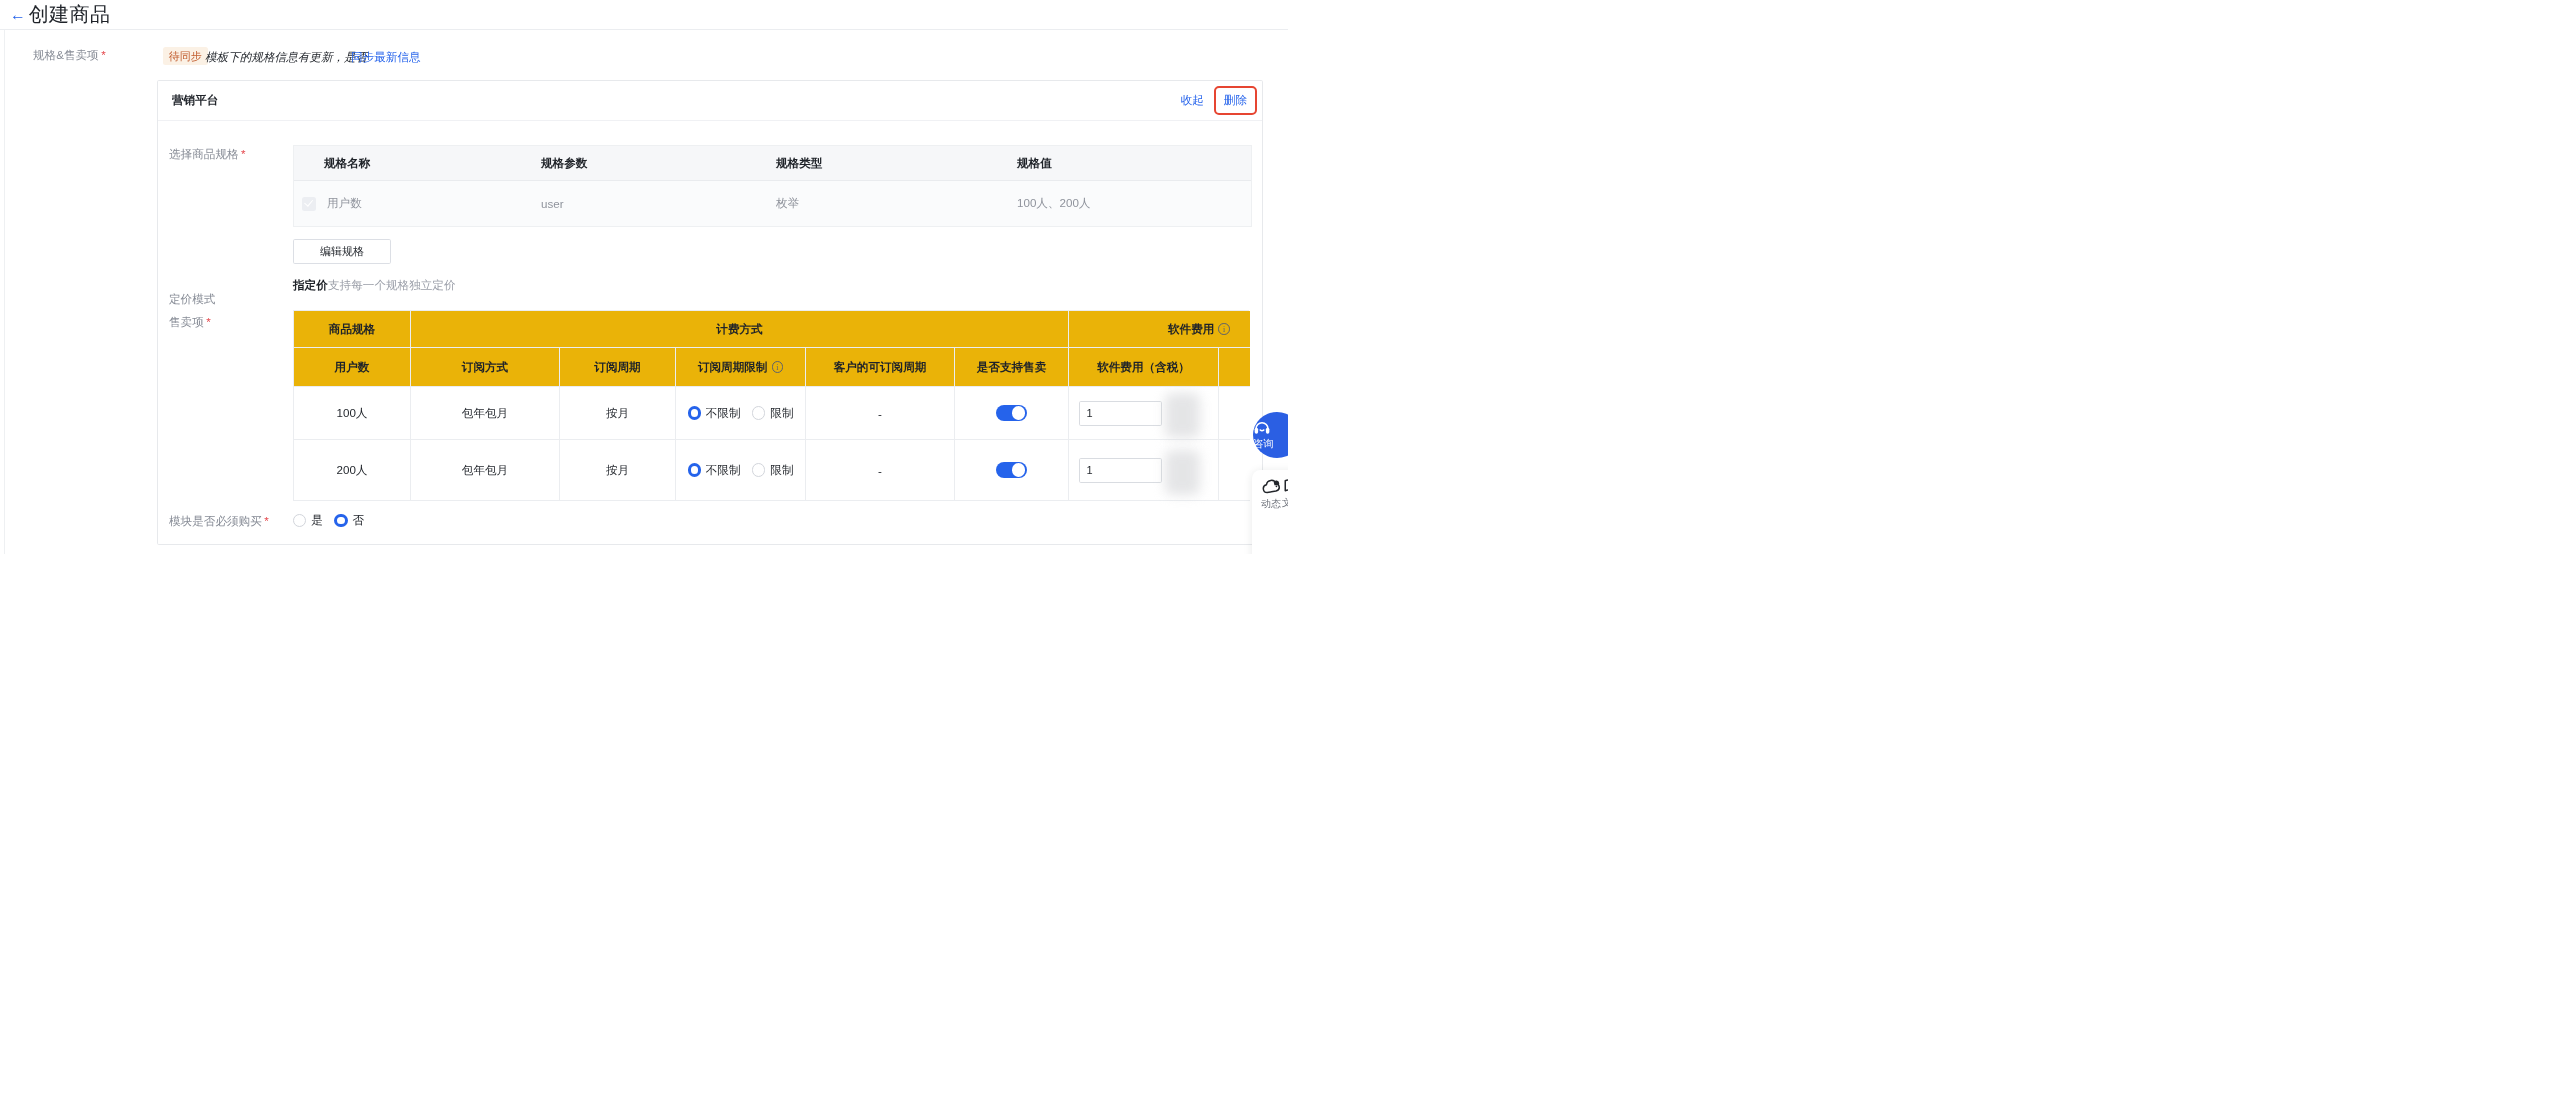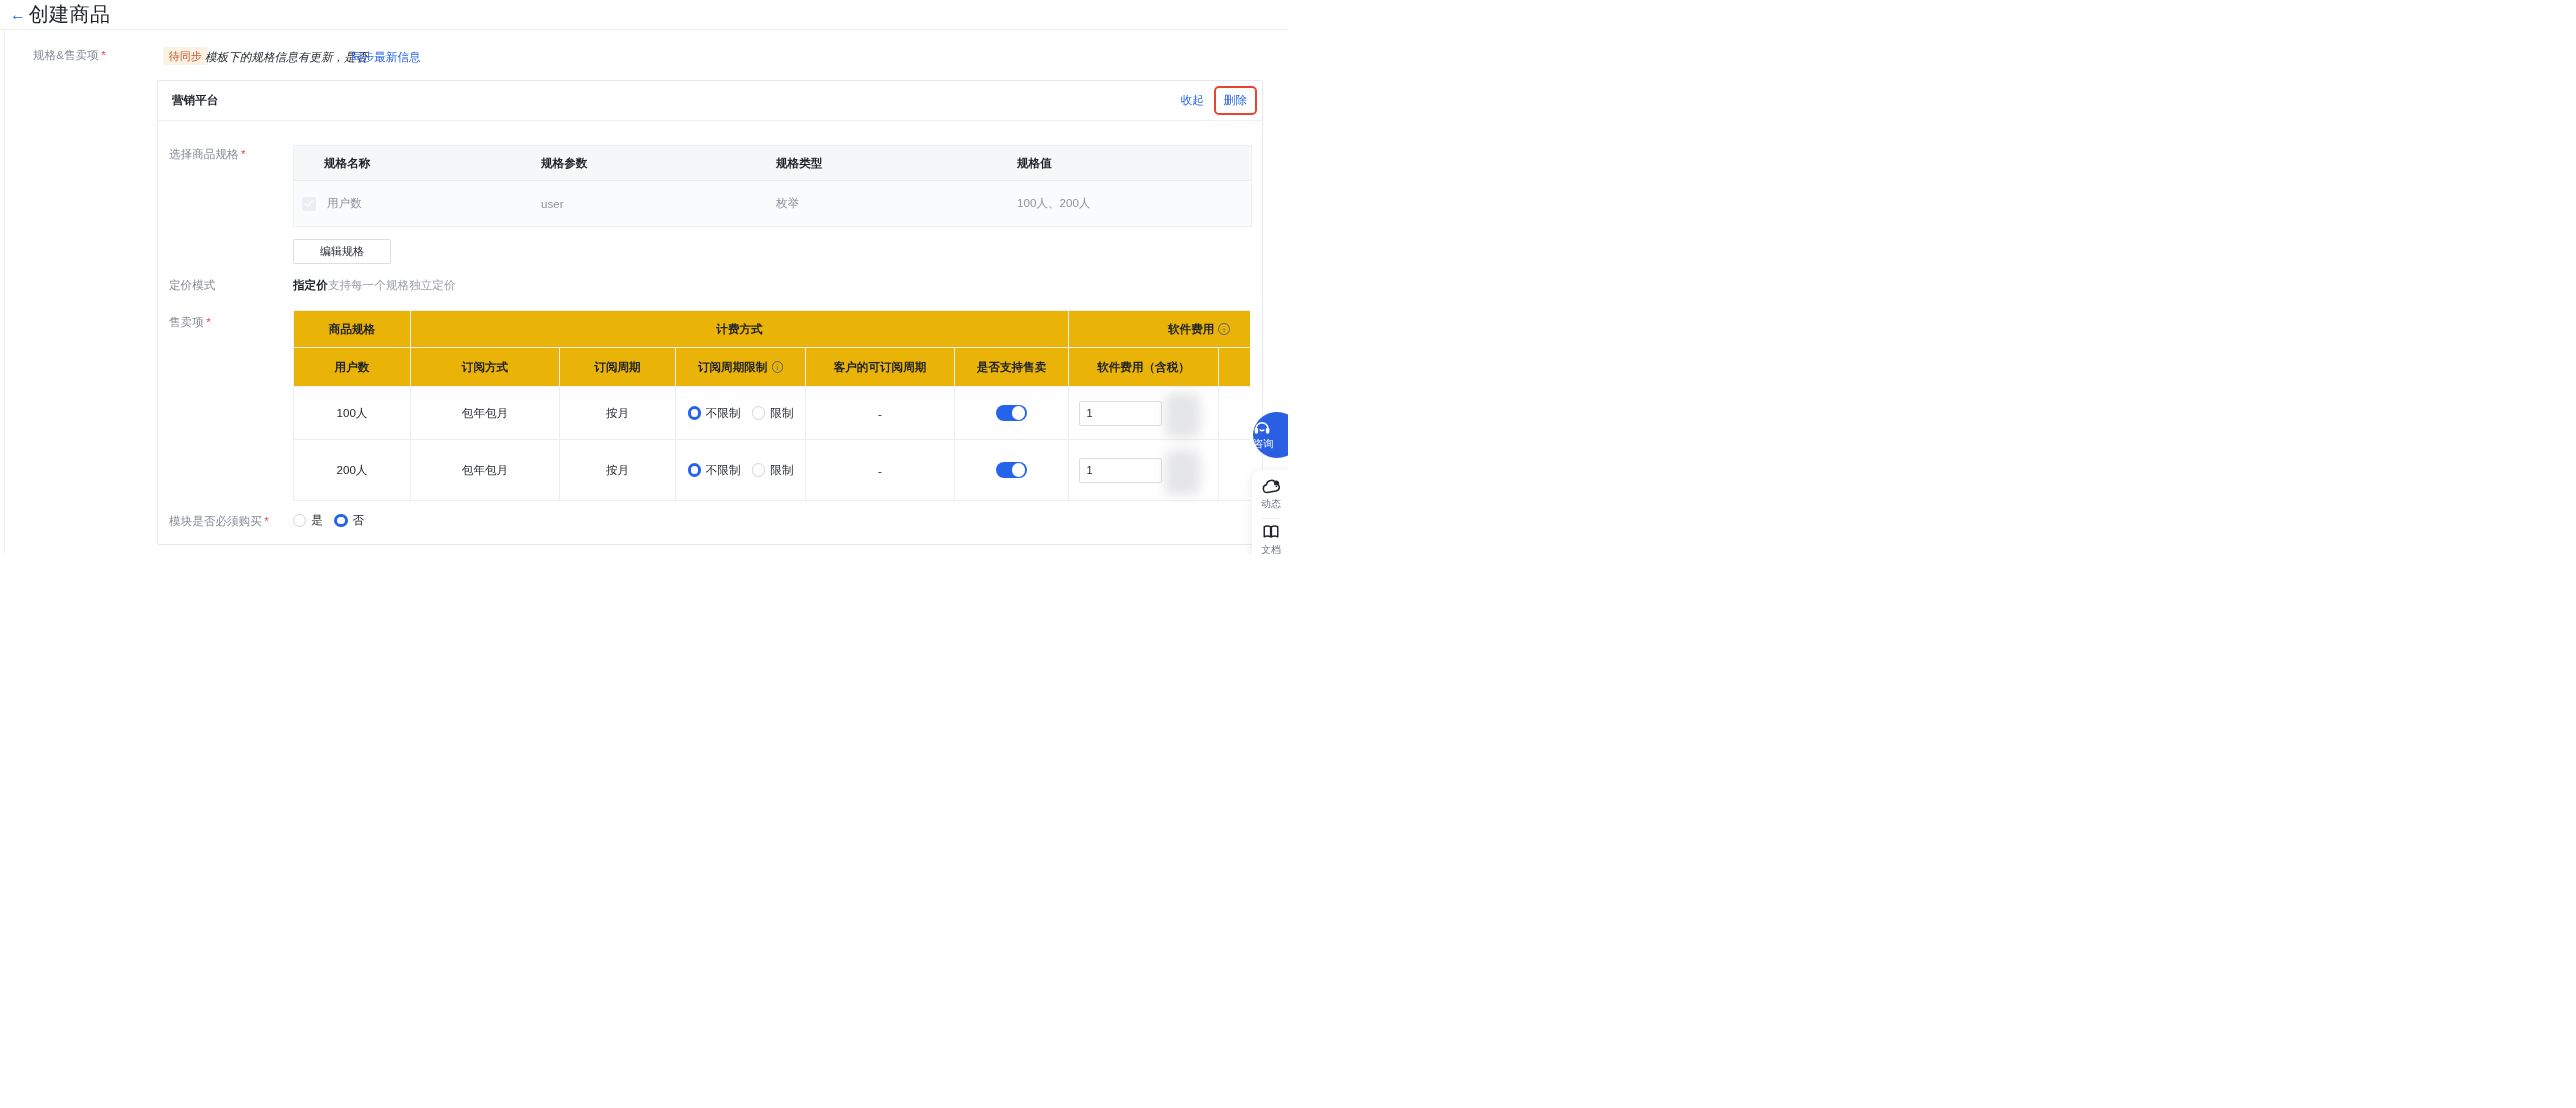--- a/index.html
+++ b/index.html
@@ -46,21 +46,21 @@
   .t1-first { display:flex; align-items:center; padding-left:8.3px !important; }
   .cb { width:14px; height:14px; background:#eceef2; border-radius:2.5px; position:relative; flex:0 0 auto; }
   .cb::after { content:""; position:absolute; left:4.1px; top:1.7px; width:4.1px; height:7.4px;
     border:solid #fff; border-width:0 1.7px 1.7px 0; transform:rotate(40deg); }
   .cb-label { margin-left:10.7px; color:#8f939c; }
 
   .edit-btn { position:absolute; left:293px; top:239px; width:98px; height:25px; background:#fff;
     border:0.8px solid #dcdfe5; border-radius:1.7px; font-size:11px; color:#1f2329; cursor:pointer;
     display:flex; align-items:center; justify-content:center; }
 
-  .price-mode-label { position:absolute; left:169px; top:278px; color:#878c96; }
+  .price-mode-label { position:absolute; left:169px; top:292px; color:#878c96; }
   .price-mode-val { position:absolute; left:293px; top:278px; font-weight:700;font-family:Liberation Mono, monospace; }
   .price-mode-hint { position:absolute; left:328px; top:278px; color:#9a9ea8; font-weight:400; }
 
   
   .t2 { position:absolute; left:293px; top:310px; width:956px;
     display:grid; grid-template-columns:117px 149px 116px 130px 149px 114px 150px 31px;
     grid-template-rows:37px 39px 53px 61px;
     border-left:0.8px solid #ebedf0; border-top:0.8px solid #ebedf0; }
   .t2 > div { border-right:0.8px solid #ebedf0; border-bottom:0.8px solid #ebedf0;
     display:flex; align-items:center; justify-content:center; }
@@ -95,21 +95,21 @@
   .module-label { position:absolute; left:169px; top:514px; color:#878c96; }
   .module-radios { position:absolute; left:293px; top:513px; display:flex; align-items:center; }
 
   
   .consult { position:absolute; left:1253px; top:412px; width:48px; height:46px; border-radius:50%;
     background:#2b5fe3; color:#fff; display:flex; flex-direction:column; align-items:flex-start;
     justify-content:center; cursor:pointer; }
   .consult-label { font-size:10.3px; margin-top:1.7px; }
   .side-panel { position:absolute; left:1252px; top:470px; width:46px; height:99px; background:#fff;
     border-radius:8.3px 0 0 8.3px; box-shadow:0 1.7px 8.3px rgba(31,35,41,.1);
-    display:flex; flex-direction:column; align-items:flex-start; padding:8.3px 0 0 9px; }
+    display:flex; align-items:flex-start; padding:8.3px 0 0 9px; }
   .panel-item { display:flex; flex-direction:column; align-items:center; width:20px; cursor:pointer; }
   .panel-item span { font-size:10px; color:#6b6f78; margin-top:2.5px; white-space:nowrap; }
   .panel-div { width:18px; height:0.8px; background:#ebedf0; margin:6.6px 0 5.8px 0.8px; }
   svg { display:block; }
 </style>
 </head>
 <body>
 
 <div class="topbar">
   <span class="back">←</span>

